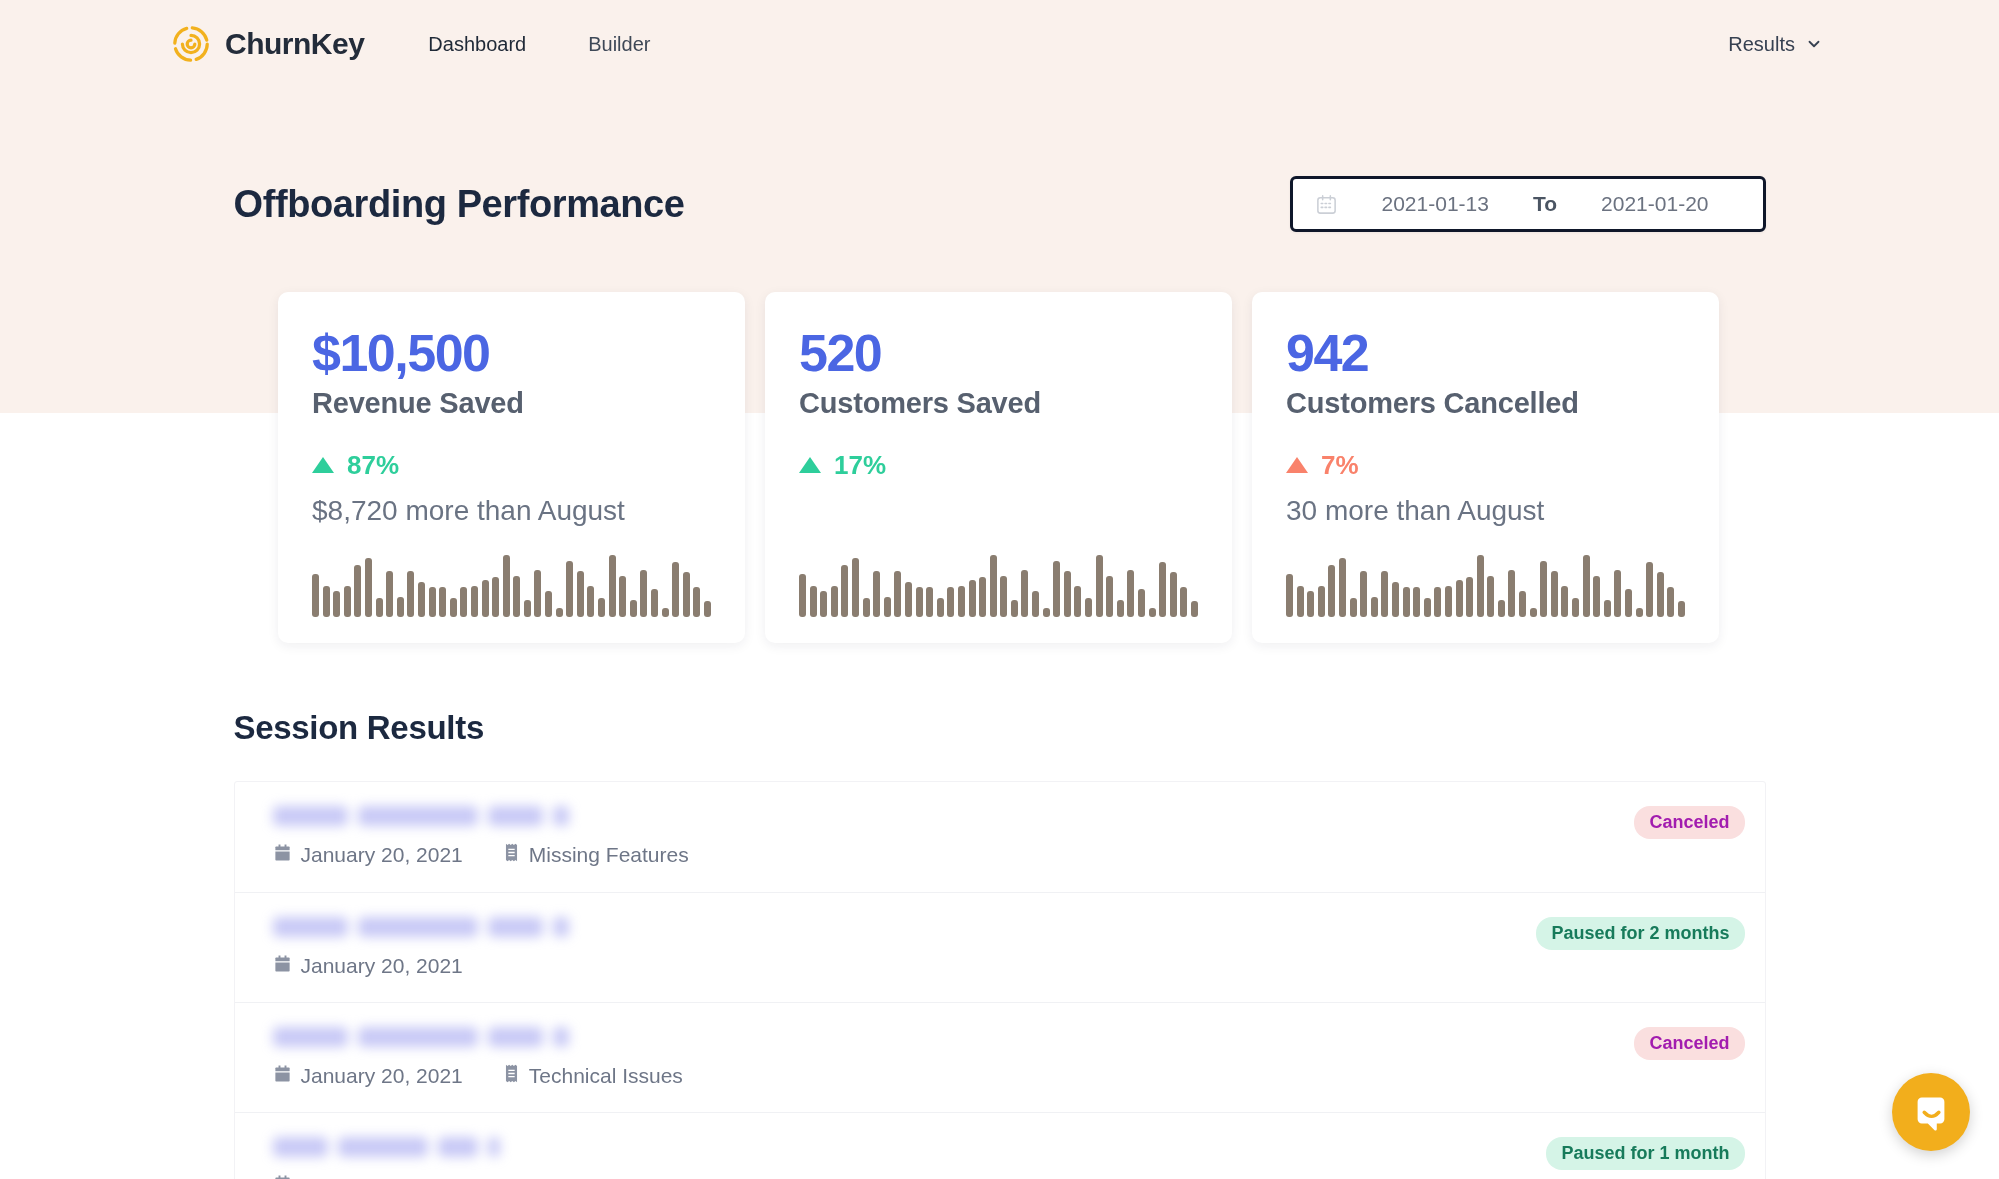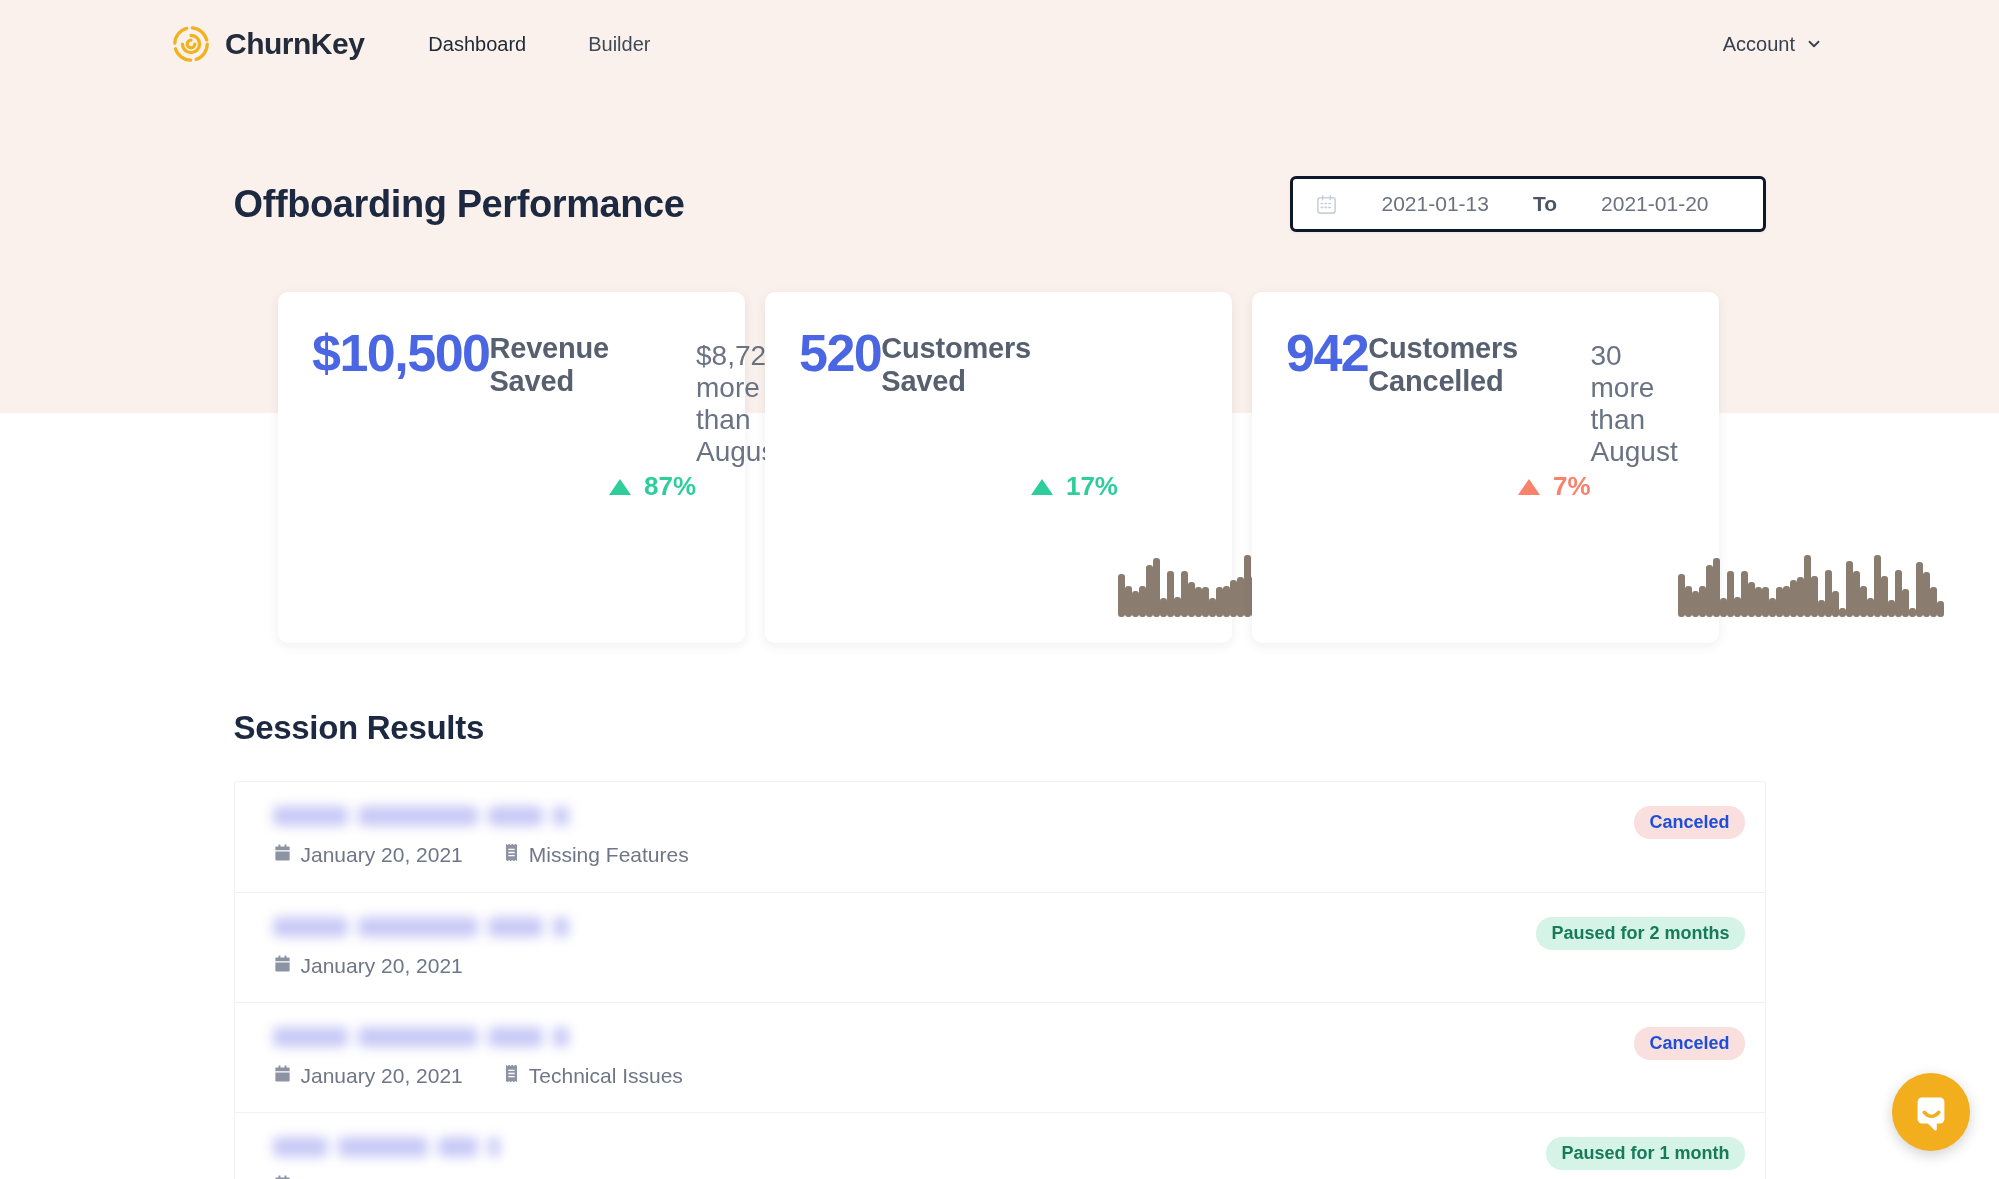--- a/index.html
+++ b/index.html
@@ -25,42 +25,42 @@
   .page-title{font-size:38px;font-weight:800;color:#1C2940;letter-spacing:-0.4px;}
   .date-picker{width:476px;height:56px;background:#fff;border:3px solid #0f172a;border-radius:6px;
     box-shadow:0 1px 3px rgba(0,0,0,0.05);display:flex;align-items:center;
     padding:0 10px 0 22px;box-sizing:border-box;font-size:21px;color:#6B7280;cursor:pointer;}
   .dp-date{flex:1;text-align:center;}
   .dp-sep{color:#4B5563;font-weight:600;}
 
   
   .cards{display:flex;gap:20px;width:1443px;margin:60px auto 0;}
   .card{width:467px;height:351px;box-sizing:border-box;background:#fff;border-radius:10px;
-    box-shadow:0 3px 12px rgba(30,30,60,0.07);padding:34px 34px 26px;display:flex;flex-direction:row;}
+    box-shadow:0 3px 12px rgba(30,30,60,0.07);padding:34px 34px 26px;display:flex;flex-direction:column;}
   .card-value{font-size:52px;font-weight:800;color:#4B66E3;letter-spacing:-1.5px;line-height:1.05;}
   .card-label{font-size:29px;font-weight:700;color:#57606F;margin-top:6px;letter-spacing:-0.2px;}
   .card-delta{display:flex;align-items:center;gap:13px;margin-top:30px;font-size:26px;font-weight:700;}
   .card-delta.green{color:#2ECE9B;}
   .card-delta.red{color:#F9826B;}
   .tri{width:0;height:0;border-left:11px solid transparent;border-right:11px solid transparent;border-bottom:16px solid currentColor;}
   .card-compare{font-size:28px;color:#6A7383;margin-top:14px;}
   .sparkline{margin-top:auto;height:62px;display:flex;align-items:flex-end;justify-content:space-between;}
   .sparkline .bar{width:7px;border-radius:3px;background:#8A7D70;}
 
   
   .section-title{font-size:33px;font-weight:800;color:#1C2940;margin-top:66px;letter-spacing:-0.3px;}
   .session-list{margin-top:34px;background:#fff;border:1px solid #F2F2F5;border-radius:3px;}
   .session-row{position:relative;height:110px;box-sizing:border-box;padding:24px 20px 0 38px;border-top:1px solid #F0F1F4;}
   .session-row:first-child{border-top:none;}
   .redacted-link{display:flex;gap:10px;filter:blur(6px);cursor:pointer;width:fit-content;}
   .redacted-link .blob{height:20px;border-radius:5px;background:#9B9DEE;opacity:0.55;}
   .row-meta{display:flex;align-items:center;gap:40px;margin-top:17px;font-size:21px;color:#6E7687;}
   .meta-item{display:flex;align-items:flex-start;gap:9px;}
   .badge{position:absolute;top:24px;right:20px;font-size:18px;font-weight:700;padding:6px 15px;border-radius:16px;white-space:nowrap;}
-  .badge.canceled{background:#FADFDF;color:#1d4ed8;}
+  .badge.canceled{background:#FADFDF;color:#a21caf;}
   .badge.paused{background:#D5F4E7;color:#177B5B;}
 
   
   .chat-btn{position:absolute;right:29px;bottom:28px;width:78px;height:78px;border-radius:50%;
     background:#F2AE1C;border:none;display:flex;align-items:center;justify-content:center;
     box-shadow:0 4px 14px rgba(0,0,0,0.18);cursor:pointer;}
 </style>
 </head>
 <body>
 
@@ -76,21 +76,21 @@
           <path d="M22 18a4 4 0 1 0 4 4"></path>
         </svg>
       </span>
       <span>ChurnKey</span>
     </div>
     <nav class="nav">
       <span class="nav-item">Dashboard</span>
       <span class="nav-item secondary">Builder</span>
     </nav>
     <div class="account">
-      <span>Account</span>
+      <span>Results</span>
       <span style="display:flex;">
         <svg width="18" height="18" viewBox="0 0 24 24" fill="none" stroke="#374151" stroke-width="2.4" stroke-linecap="round" stroke-linejoin="round">
             <path d="M6 9l6 6 6-6"></path>
           </svg>
       </span>
     </div>
   </header>
 
   <div class="container">
     <div class="title-row">

